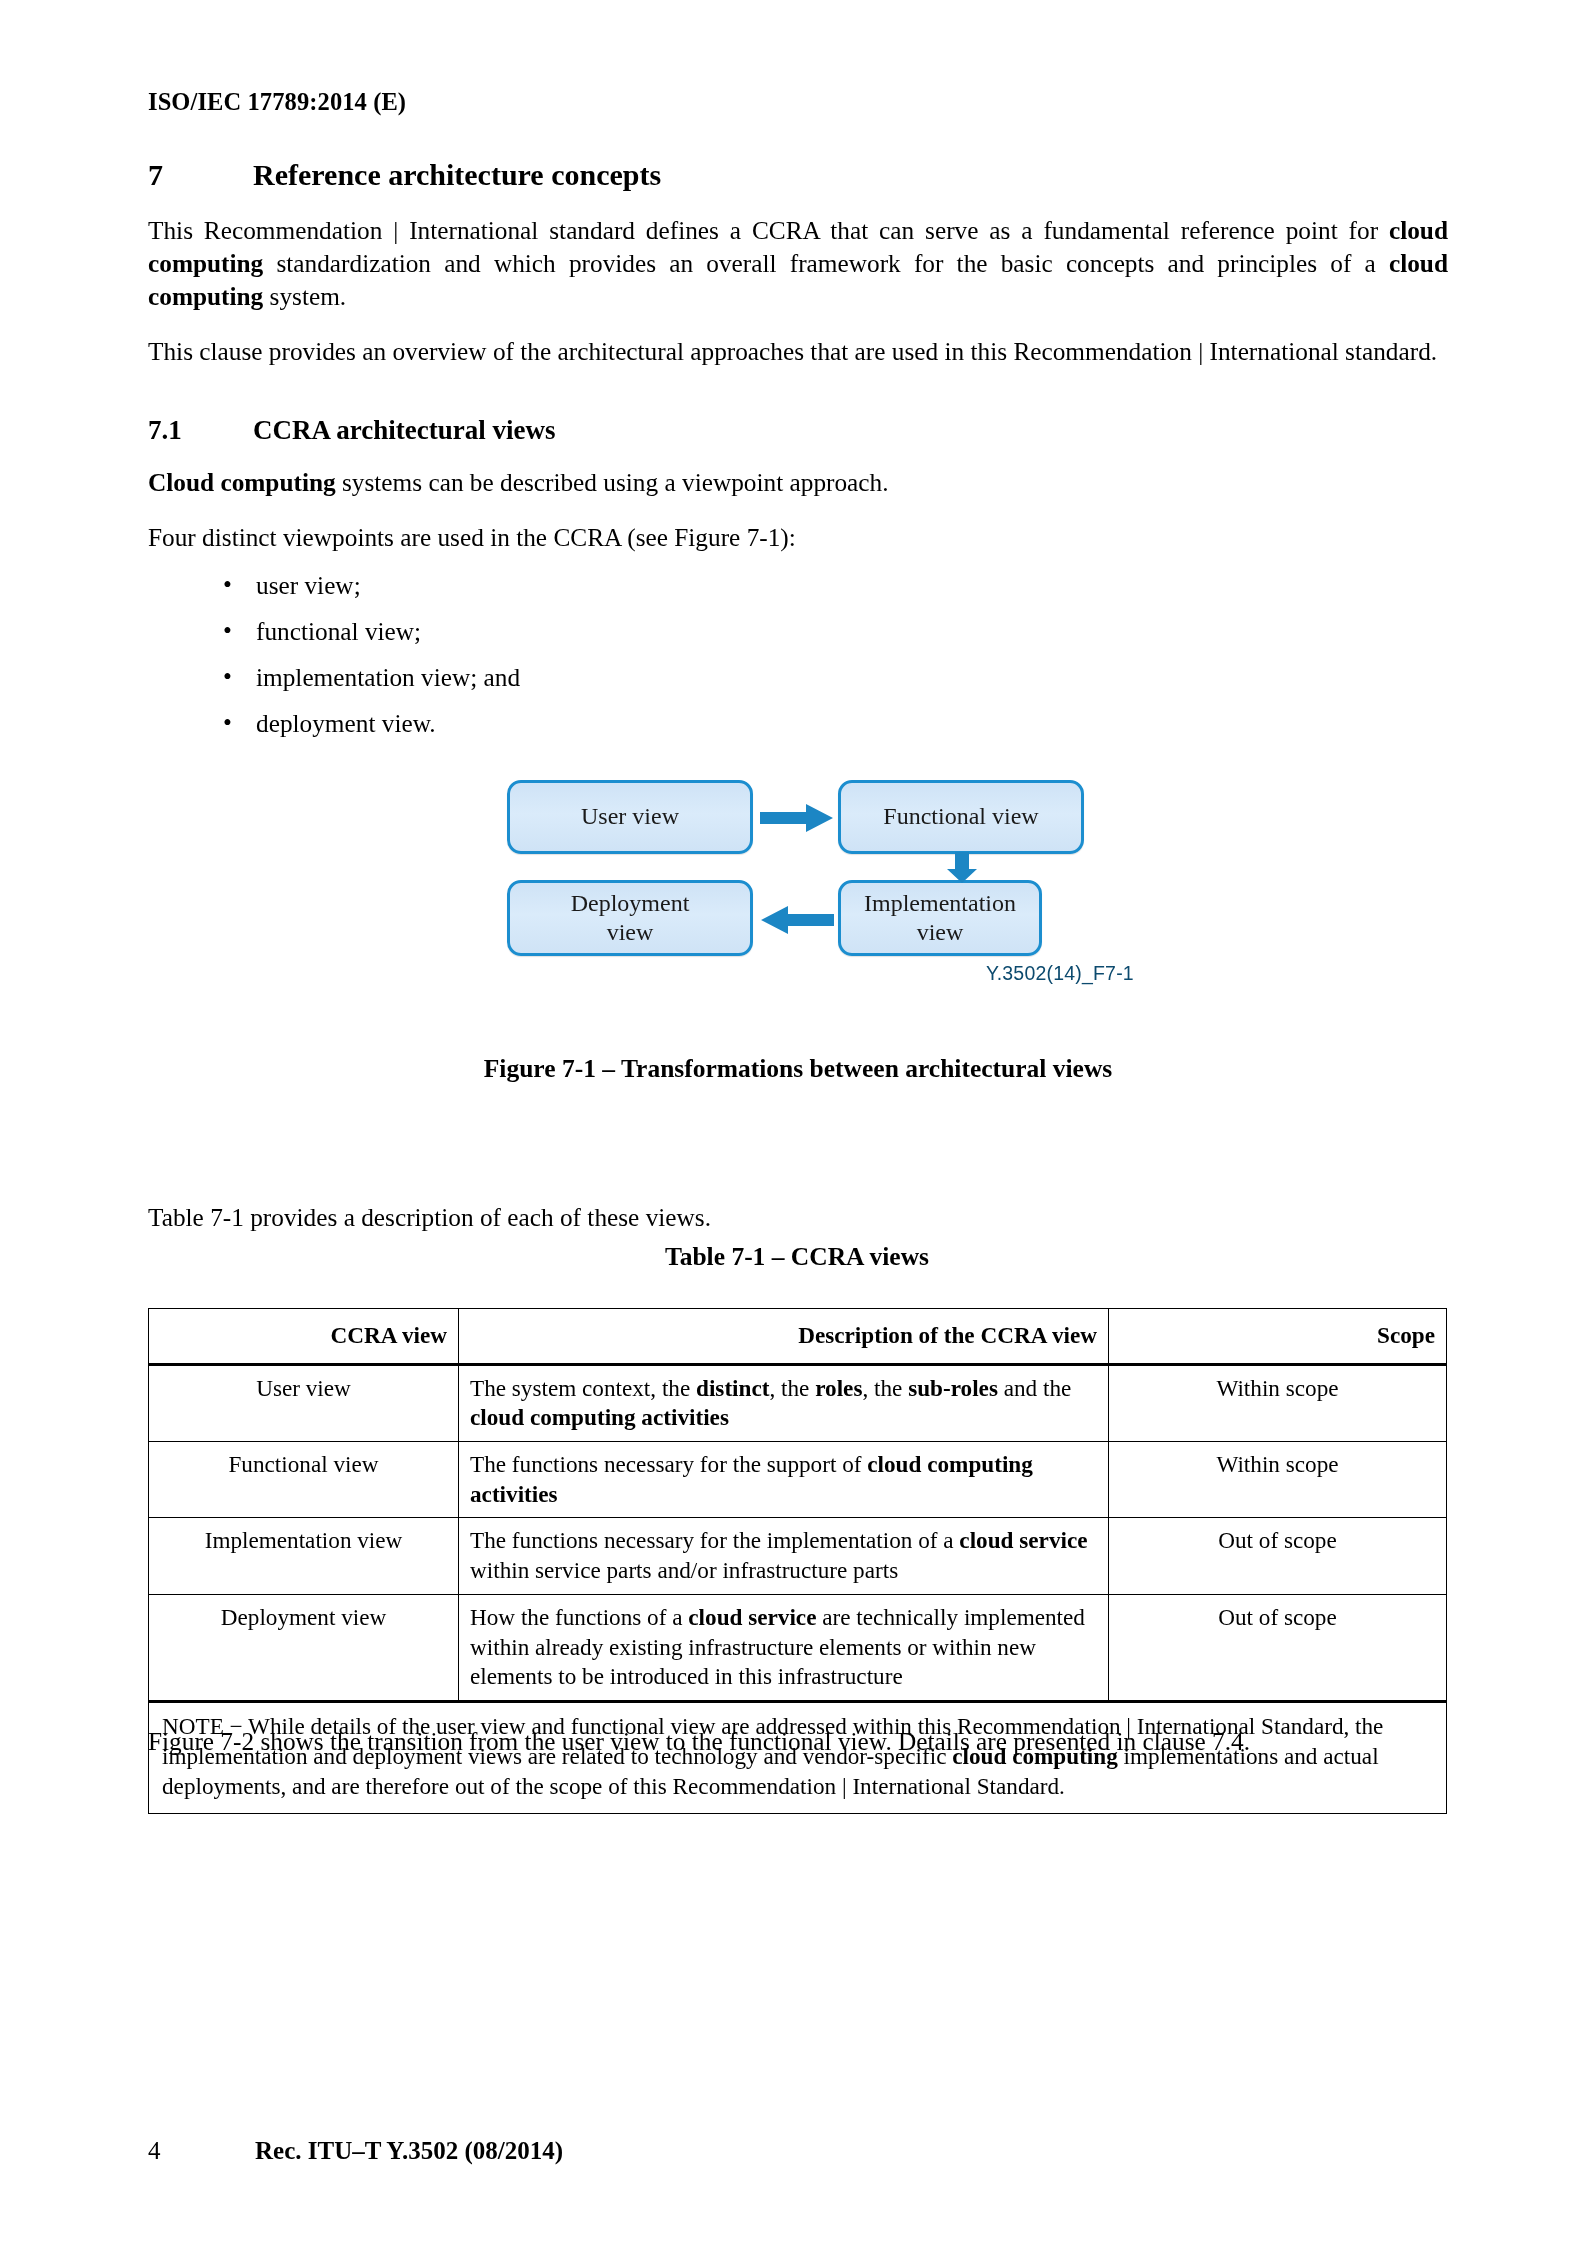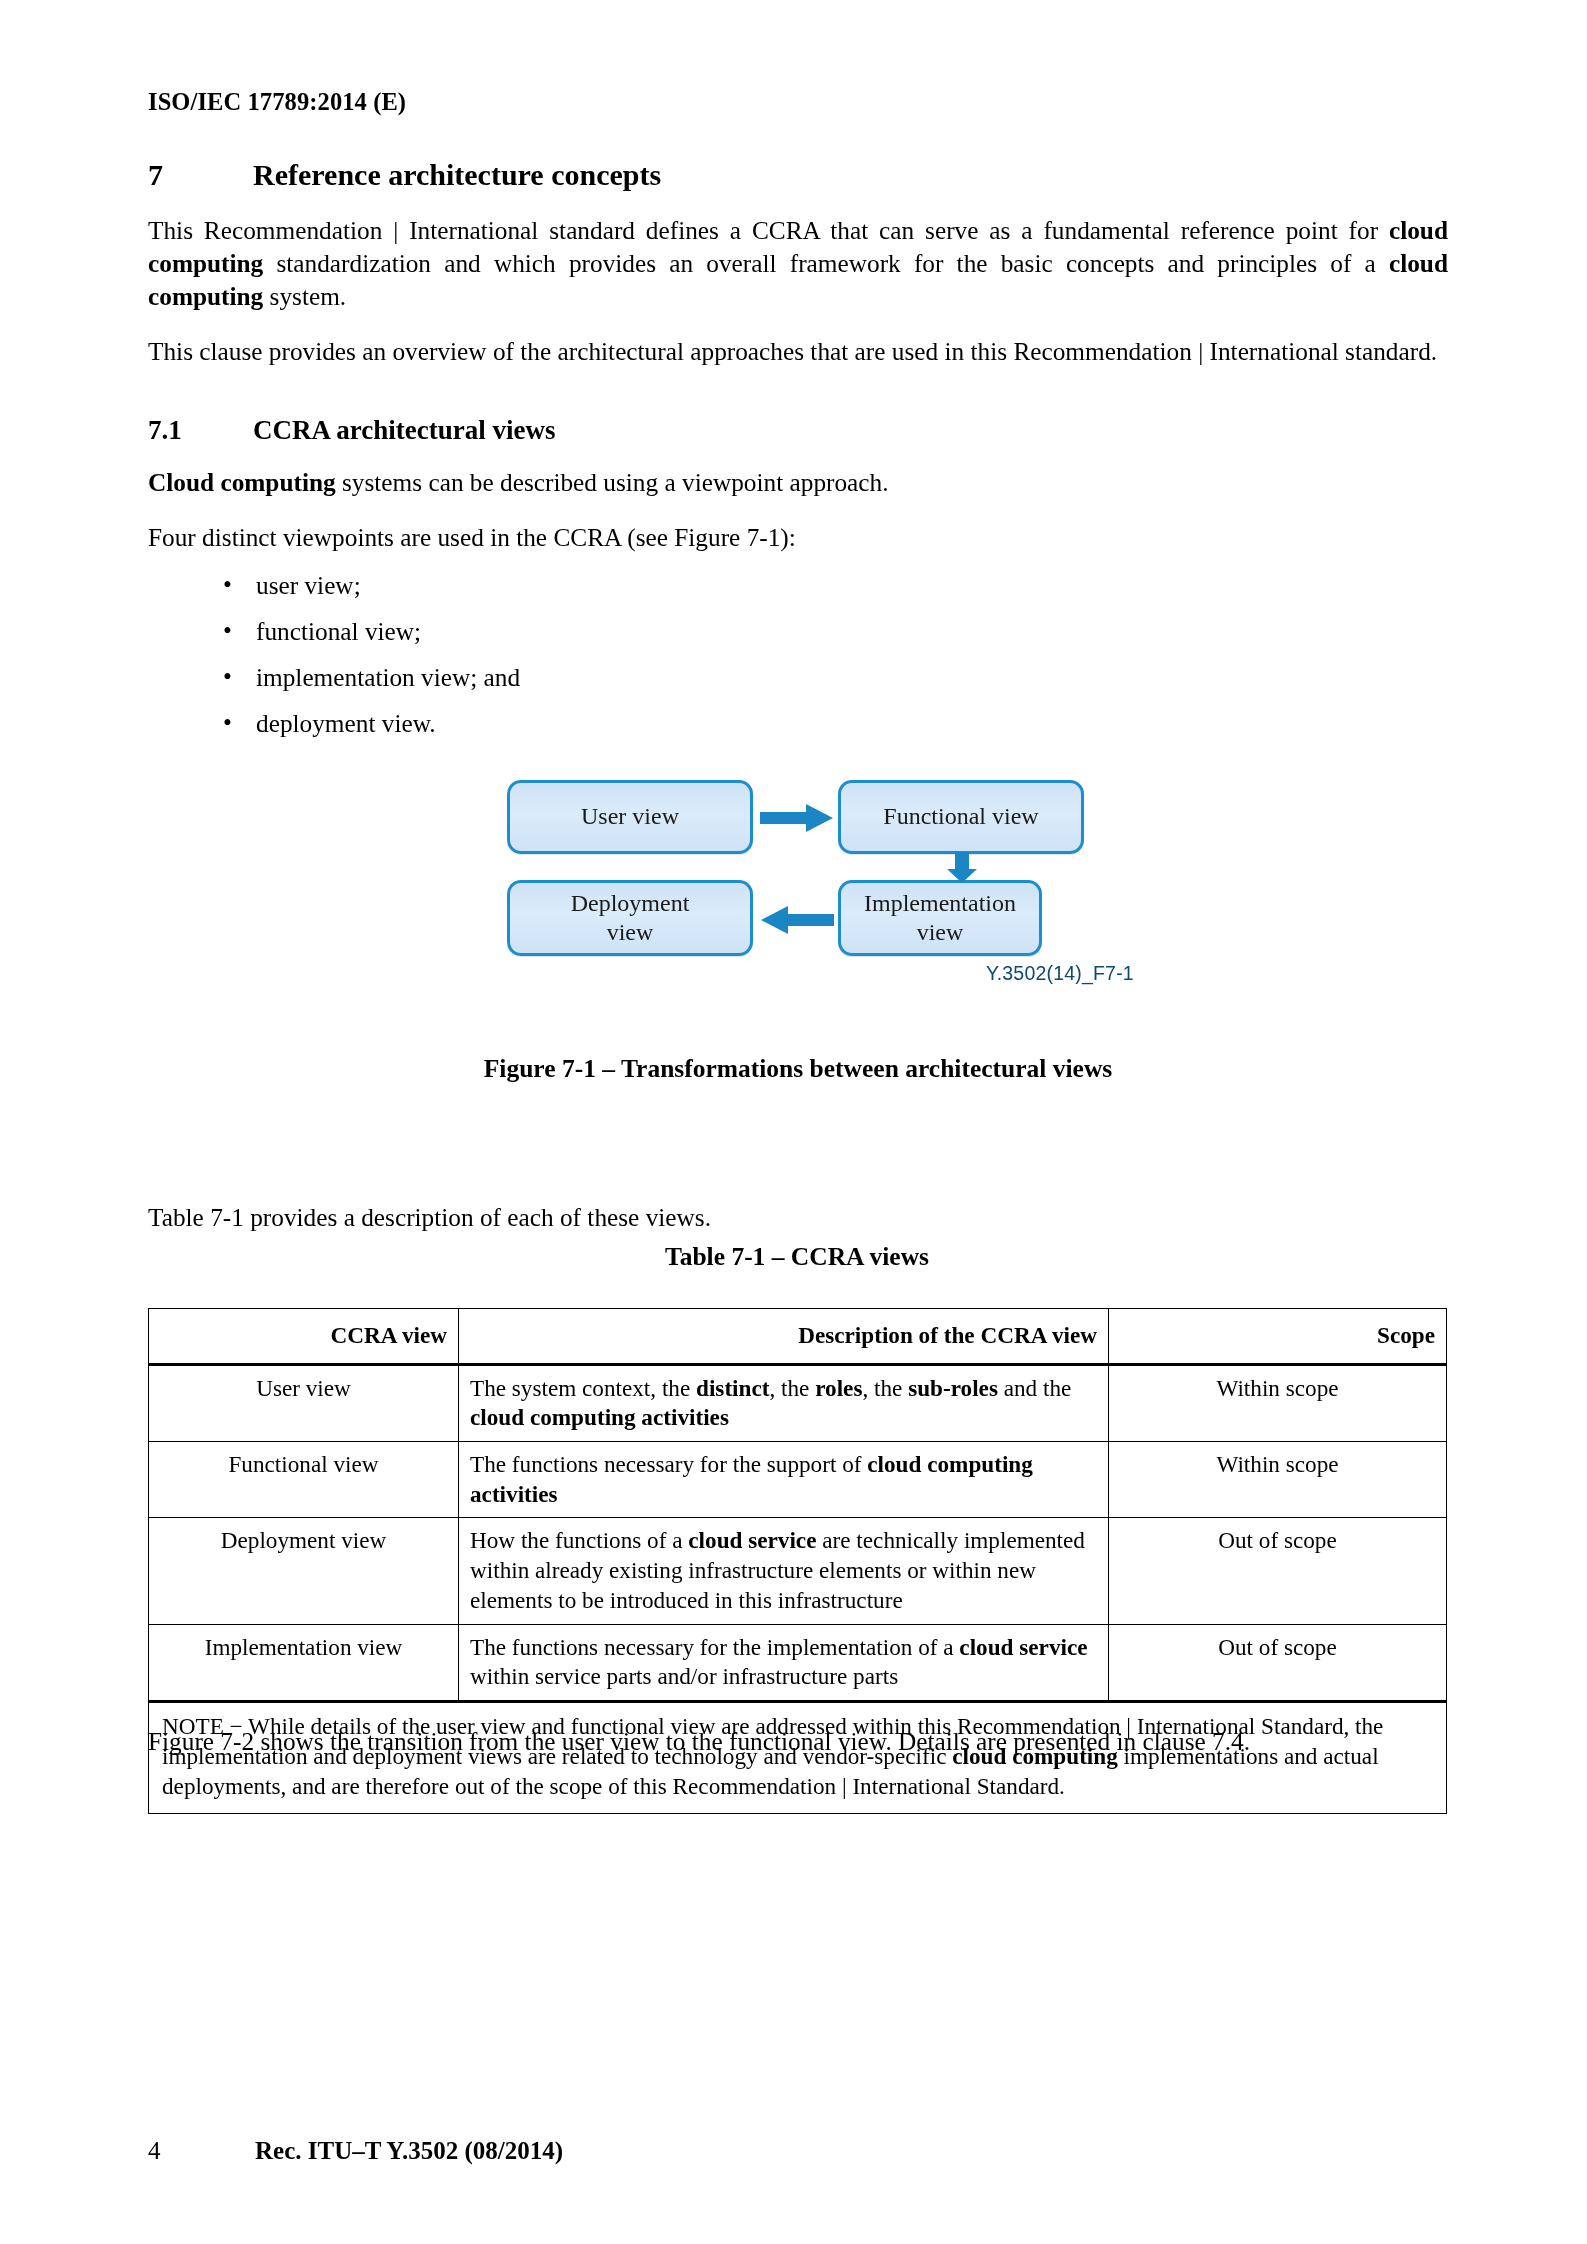--- a/index.html
+++ b/index.html
@@ -307,27 +307,27 @@
           <td class="view-name">User view</td>
           <td class="desc">The system context, the <b>distinct</b>, the <b>roles</b>, the <b>sub-roles</b> and the <b>cloud computing activities</b></td>
           <td class="scope">Within scope</td>
         </tr>
         <tr>
           <td class="view-name">Functional view</td>
           <td class="desc">The functions necessary for the support of <b>cloud computing activities</b></td>
           <td class="scope">Within scope</td>
         </tr>
         <tr>
+          <td class="view-name">Implementation view</td>
+          <td class="desc">The functions necessary for the implementation of a <b>cloud service</b> within service parts and/or infrastructure parts</td>
+          <td class="scope">Out of scope</td>
+        </tr>
+        <tr>
           <td class="view-name">Deployment view</td>
           <td class="desc">How the functions of a <b>cloud service</b> are technically implemented within already existing infrastructure elements or within new elements to be introduced in this infrastructure</td>
-          <td class="scope">Out of scope</td>
-        </tr>
-        <tr>
-          <td class="view-name">Implementation view</td>
-          <td class="desc">The functions necessary for the implementation of a <b>cloud service</b> within service parts and/or infrastructure parts</td>
           <td class="scope">Out of scope</td>
         </tr>
         <tr class="note-row">
           <td colspan="3">NOTE − While details of the user view and functional view are addressed within this Recommendation | International Standard, the implementation and deployment views are related to technology and vendor-specific <b>cloud computing</b> implementations and actual deployments, and are therefore out of the scope of this Recommendation | International Standard.</td>
         </tr>
       </tbody>
     </table>
   </div>
 
   <div class="after-table">Figure 7-2 shows the transition from the user view to the functional view. Details are presented in clause 7.4.</div>

